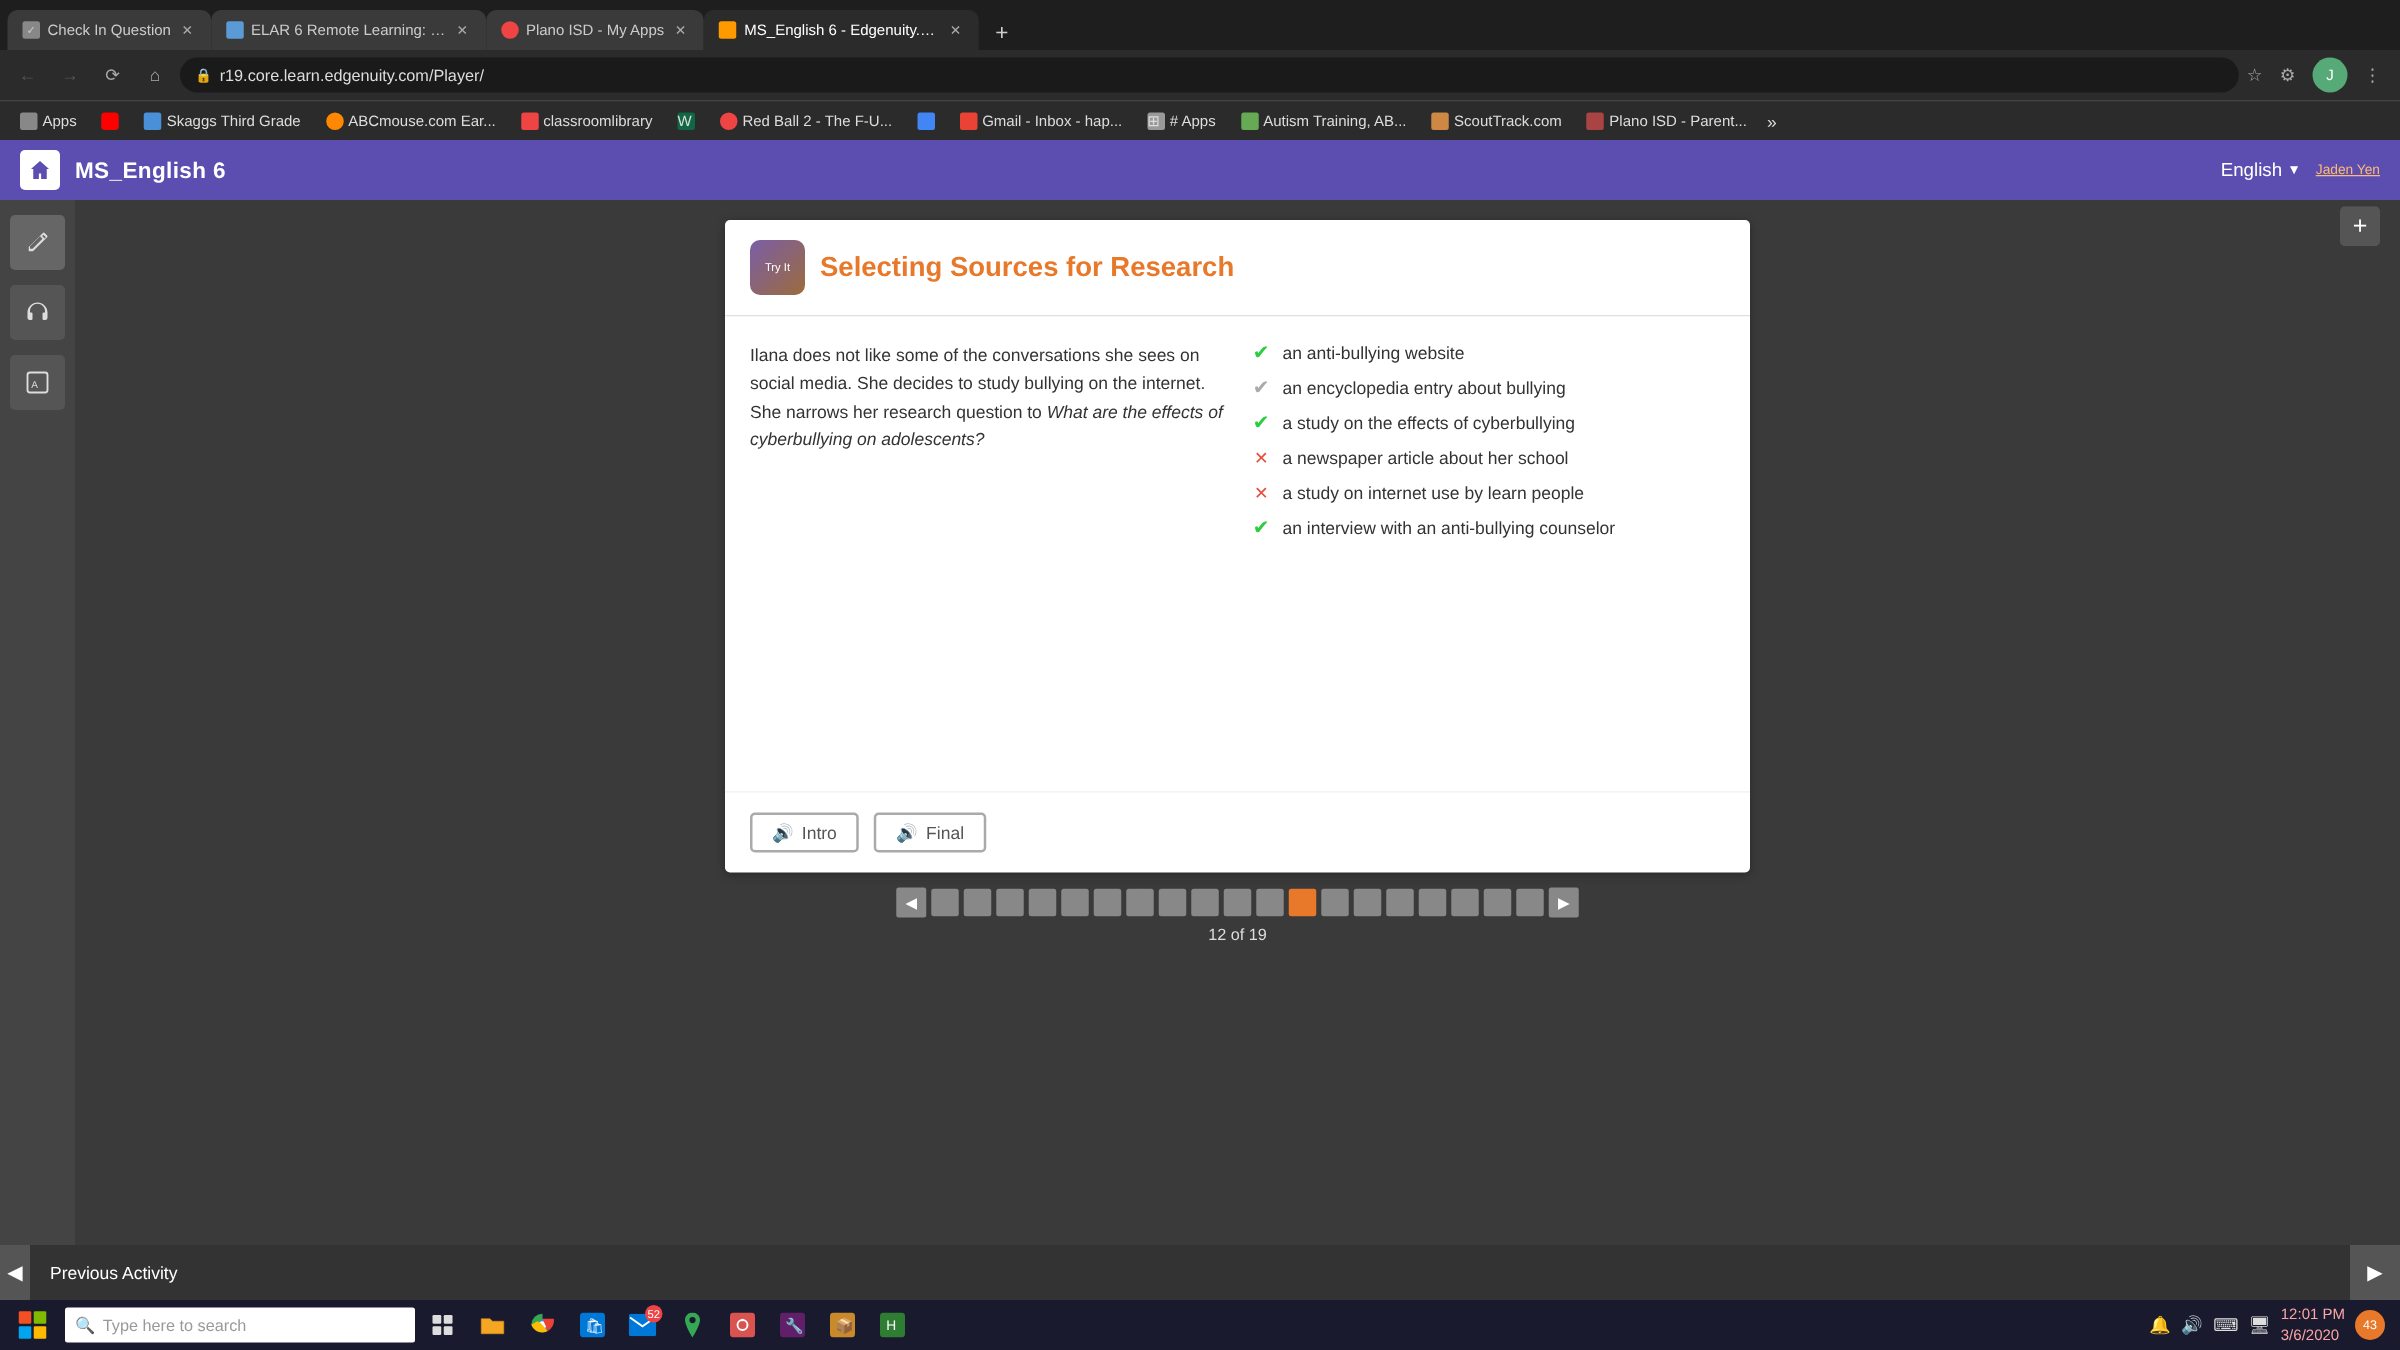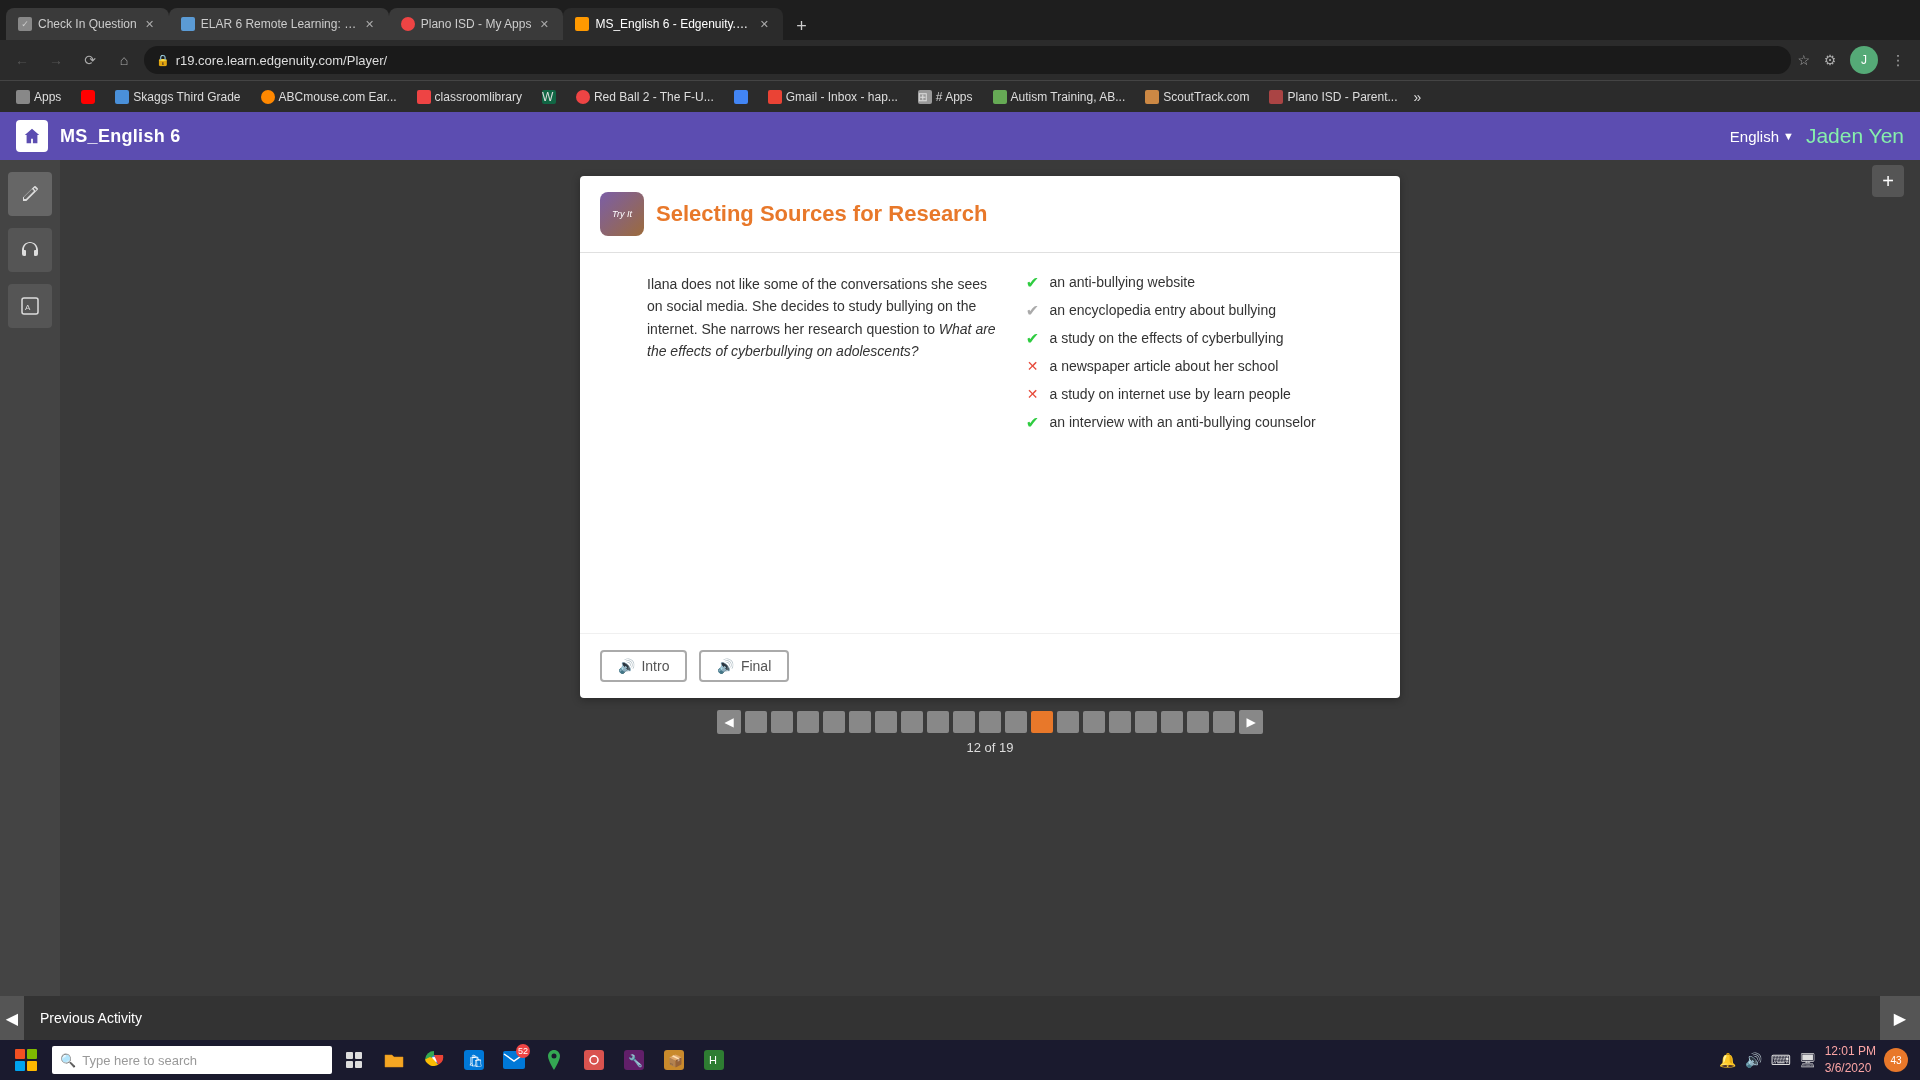--- a/index.html
+++ b/index.html
@@ -44,40 +44,40 @@
     .bm-icon.plano2 { background: #a44; }
     .bm-more { color: #ddd; font-size: 14px; margin-left: 4px; cursor: pointer; }
 
     
     .app-header { height: 48px; background: #5c4db1; display: flex; align-items: center; padding: 0 16px; }
     .home-icon { width: 32px; height: 32px; background: white; border-radius: 4px; display: flex; align-items: center; justify-content: center; margin-right: 12px; cursor: pointer; }
     .home-icon svg { width: 18px; height: 18px; }
     .app-title { color: white; font-size: 18px; font-weight: 600; letter-spacing: 0.3px; }
     .app-header-right { margin-left: auto; display: flex; align-items: center; gap: 12px; }
     .lang-selector { color: white; font-size: 15px; display: flex; align-items: center; gap: 4px; cursor: pointer; }
-    .user-name { color: #86efac; font-size: 21px; font-weight: 500; }
+    .user-name { color: #fdba74; font-size: 11px; font-weight: 500; text-decoration: underline; }
 
     
     .main-layout { display: flex; height: calc(1080px - 40px - 40px - 32px - 48px - 44px - 40px); background: #3a3a3a; }
 
     
     .left-sidebar { width: 60px; background: #444; display: flex; flex-direction: column; align-items: center; padding: 12px 0; gap: 12px; }
     .sidebar-tool { width: 44px; height: 44px; background: #555; border-radius: 4px; display: flex; align-items: center; justify-content: center; cursor: pointer; color: #ddd; font-size: 18px; }
     .sidebar-tool:first-child { background: #666; }
 
     
     .content-wrapper { flex: 1; display: flex; flex-direction: column; align-items: center; padding: 16px; overflow-y: auto; }
 
     
     .question-card { background: white; border-radius: 4px; width: 820px; box-shadow: 0 2px 8px rgba(0,0,0,0.3); }
     .card-header { padding: 16px 20px; border-bottom: 1px solid #e0e0e0; display: flex; align-items: center; gap: 12px; }
-    .card-icon-img { width: 44px; height: 44px; background: linear-gradient(135deg, #7b5ea7, #9c6b3c); border-radius: 8px; display: flex; align-items: center; justify-content: center; color: white; font-size: 10px; text-align: center; font-style: italic; }
+    .card-icon-img { width: 44px; height: 44px; background: linear-gradient(135deg, #7b5ea7, #9c6b3c); border-radius: 8px; display: flex; align-items: center; justify-content: center; color: white; font-size: 10px; text-align: center; }
     .card-title { color: #e8782a; font-size: 22px; font-weight: 600; }
 
-    .card-body { display: flex; padding: 20px; gap: 20px; min-height: 380px; margin-left: 47px; }
+    .card-body { display: flex; padding: 20px; gap: 20px; min-height: 380px; }
 
     .passage-col { flex: 1; font-size: 14px; color: #333; line-height: 1.6; }
     .passage-col p { margin-bottom: 8px; }
     .passage-italic { font-style: italic; }
 
     .question-col { flex: 1; }
     .question-prompt { font-size: 14px; color: #333; margin-bottom: 16px; line-height: 1.5; }
     .answer-list { list-style: none; display: flex; flex-direction: column; gap: 10px; }
     .answer-item { display: flex; align-items: center; gap: 8px; font-size: 14px; color: #333; }
     .answer-icon { width: 18px; height: 18px; display: flex; align-items: center; justify-content: center; font-size: 16px; flex-shrink: 0; }

